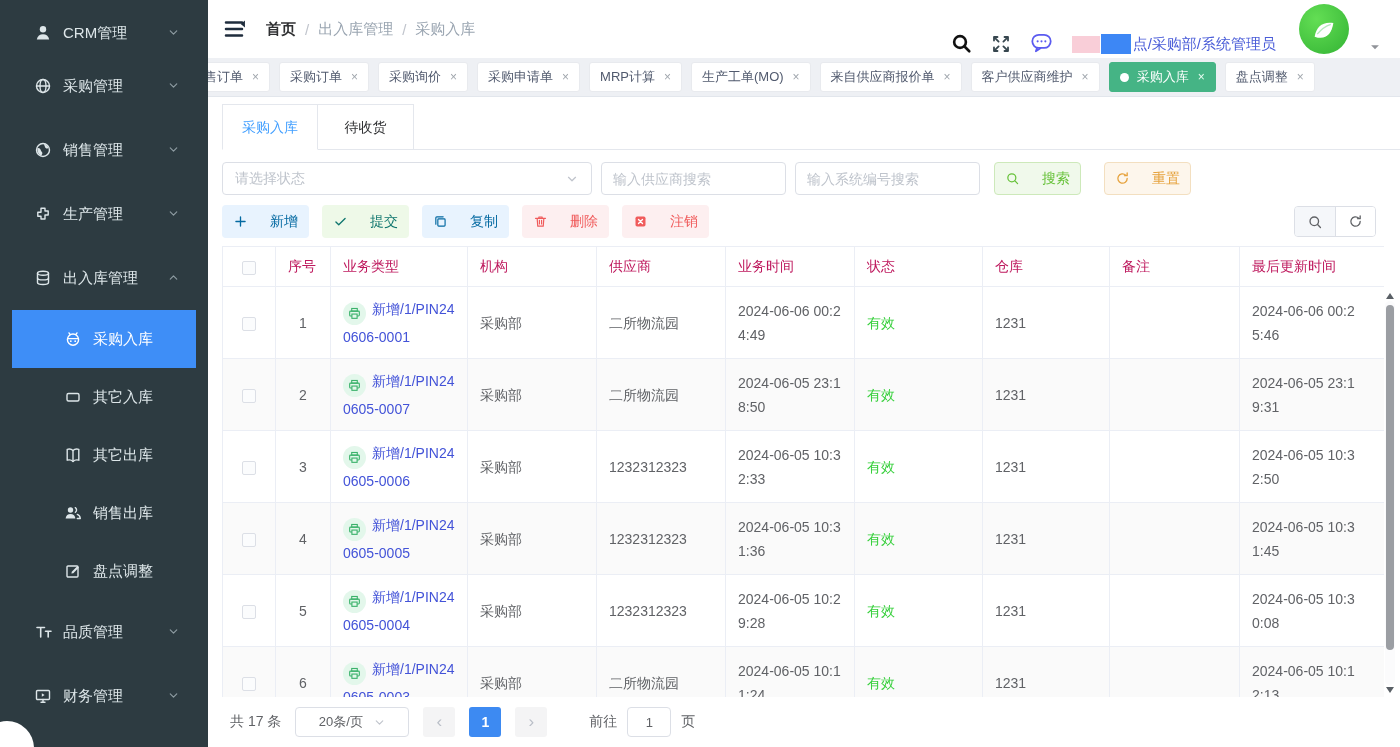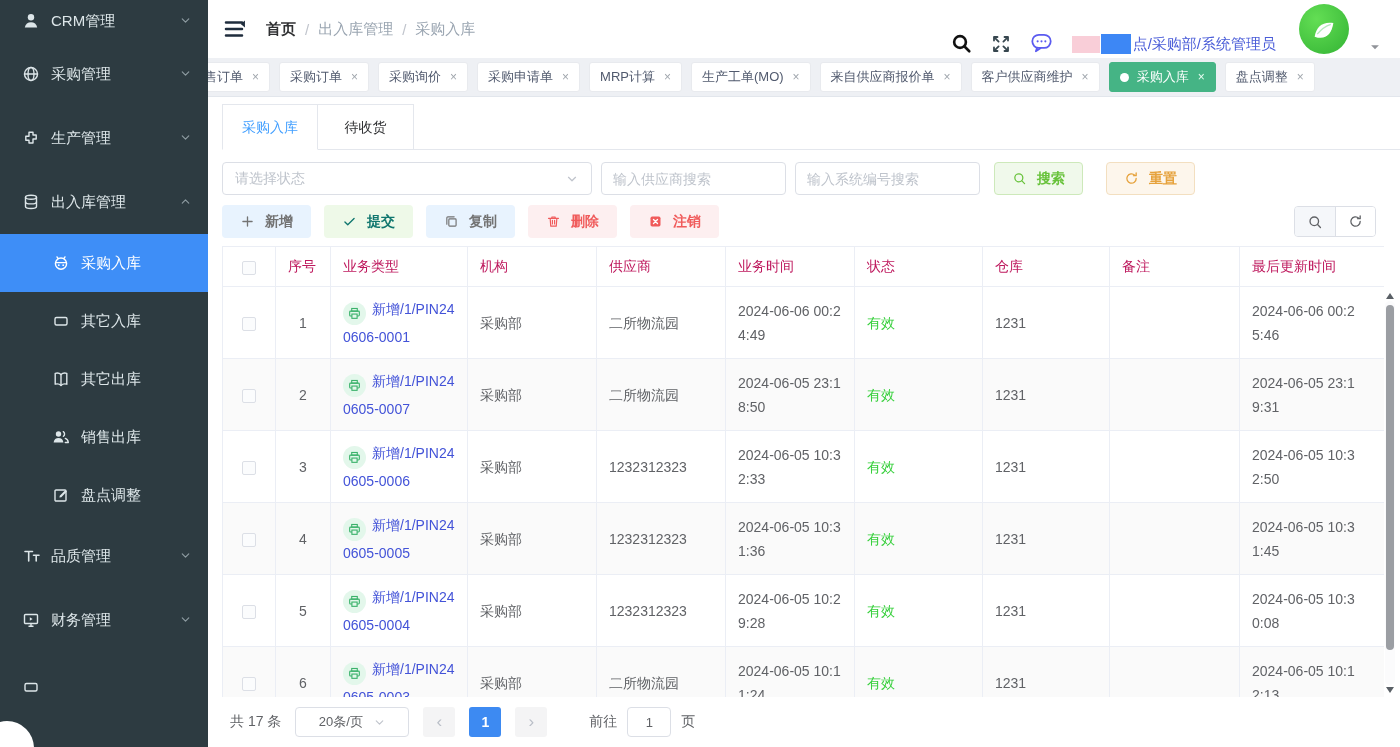--- a/index.html
+++ b/index.html
@@ -3,21 +3,21 @@
 <meta charset="utf-8">
 <style>
   html,body{margin:0;padding:0;}
   body{width:1400px;height:747px;overflow:hidden;background:#fff;
        font-family:"Liberation Sans","DejaVu Sans",sans-serif;}
   *{box-sizing:border-box;}
   .app{display:flex;width:1400px;height:747px;}
 
   
   .sidebar{flex:0 0 208px;width:208px;background:#2d3b41;color:#dde6e9;position:relative;overflow:hidden;}
-  ul.menu{list-style:none;margin:0;padding:0;}
+  ul.menu{list-style:none;margin:0;padding:12px;}
   .mi{display:flex;align-items:center;height:64px;padding:0 16px 0 22px;font-size:15px;cursor:pointer;white-space:nowrap;}
   .mi.first{height:42px;}
   .mi .lbl{margin-left:11px;flex:1;overflow:hidden;}
   .mi .chev{opacity:.75;color:#aebcc2;}
   .openblock{background:#25323a;}
   ul.sub{list-style:none;margin:0;padding:0;}
   ul.sub .mi{height:58px;padding-left:52px;}
   ul.sub .mi.active{background:#3e8ef7;color:#fff;}
   .mi.partial{height:70px;align-items:flex-start;padding-top:26px;}
   .float-sliver{position:absolute;left:-20px;bottom:-28px;width:54px;height:54px;background:#fff;border-radius:50%;}
@@ -63,29 +63,29 @@
   .subtab.active{color:#409eff;border-bottom-color:#fff;}
   .subtabs::after{content:"";flex:1;border-bottom:1px solid #e4e7ed;margin-bottom:-1px;}
 
   .filters{display:flex;align-items:center;margin:12px 14px 0;gap:9px;}
   .sel{width:370px;height:33px;border:1px solid #dcdfe6;border-radius:4px;display:flex;align-items:center;
        justify-content:space-between;padding:4px 12px;font-size:14px;color:#bfc4cc;background:#fff;cursor:pointer;}
   .selchev{color:#c0c4cc;display:inline-flex;}
   .inp{width:185px;height:33px;border:1px solid #dcdfe6;border-radius:4px;padding:4px 11px;font-size:14px;color:#606266;outline:none;}
   .inp::placeholder{color:#bfc4cc;}
   .btn{height:33px;border-radius:4px;display:inline-flex;align-items:center;justify-content:center;
-       font-size:14px;padding:0 17px;border:1px solid transparent;cursor:pointer;gap:10px;background:#fff;
-       font-family:inherit;font-weight:bold;}
+       font-size:14px;padding:0 10px;border:1px solid transparent;cursor:pointer;gap:22px;background:#fff;
+       font-family:inherit;}
   .btn .bi{display:inline-flex;}
   .btn-search{background:#f0f9eb;border-color:#cde9ba;color:#67c23a;margin-left:5px;}
   .btn-reset{background:#fdf6ec;border-color:#f3dfc0;color:#e6a23c;margin-left:14px;}
 
   .actions{display:flex;align-items:center;margin:10px 14px 0;}
   .action-btns{display:flex;gap:13px;}
-  .btn-primary{background:#e8f3fe;color:#737373;}
+  .btn-primary{background:#e8f3fe;color:#0369a1;}
   .btn-success{background:#eef9e8;color:#0f766e;}
   .btn-danger{background:#fdeff0;color:#f05b5b;}
   .table-tools{margin-left:auto;display:flex;border:1px solid #dcdfe6;border-radius:4px;overflow:hidden;margin-right:10px;}
   .tool{width:40px;height:29px;display:flex;align-items:center;justify-content:center;color:#606266;background:#fff;cursor:pointer;}
   .tool.tool1{background:#f5f7fa;}
   .tool + .tool{border-left:1px solid #dcdfe6;}
 
   
   .table-wrap{margin:8px 0 0 14px;width:1162px;height:452px;overflow:hidden;}
   table{border-collapse:collapse;table-layout:fixed;width:1162px;font-size:14px;}
@@ -138,20 +138,31 @@
               <path d="M4.5 6.8 9 11.3l4.5-4.5" stroke-width="1.6"></path>
             </svg></span>
         </li>
         <li class="mi">
           <svg viewBox="0 0 18 18" width="18" height="18" fill="none" stroke="currentColor" stroke-width="1.4" stroke-linecap="round" stroke-linejoin="round">
             <circle cx="9" cy="9" r="6.5"></circle>
             <ellipse cx="9" cy="9" rx="3" ry="6.5"></ellipse>
             <path d="M2.5 9h13"></path>
           </svg>
           <span class="lbl">采购管理</span>
+          <span class="chev"><svg viewBox="0 0 18 18" width="13" height="13" fill="none" stroke="currentColor" stroke-width="1.4" stroke-linecap="round" stroke-linejoin="round">
+              <path d="M4.5 6.8 9 11.3l4.5-4.5" stroke-width="1.6"></path>
+            </svg></span>
+        </li>
+        <li class="mi">
+          <svg viewBox="0 0 18 18" width="18" height="18" fill="none" stroke="currentColor" stroke-width="1.4" stroke-linecap="round" stroke-linejoin="round">
+            <circle cx="9" cy="9" r="6.5"></circle>
+            <path d="M3.4 7.2c1.6-.4 3 .6 3.4 2.1s2 2 1.5 3.4l-.9 1.9C5.1 13.8 3.2 11.6 3.4 7.2z" fill="currentColor" stroke="none"></path>
+            <path d="M10 2.9c2 .5 3.9 2 4.4 4-1.4 1-2.9.5-3.4-1S10 3.9 10 2.9z" fill="currentColor" stroke="none"></path>
+          </svg>
+          <span class="lbl">销售管理</span>
           <span class="chev"><svg viewBox="0 0 18 18" width="13" height="13" fill="none" stroke="currentColor" stroke-width="1.4" stroke-linecap="round" stroke-linejoin="round">
               <path d="M4.5 6.8 9 11.3l4.5-4.5" stroke-width="1.6"></path>
             </svg></span>
         </li>
         <li class="mi">
           <svg viewBox="0 0 18 18" width="18" height="18" fill="none" stroke="currentColor" stroke-width="1.4" stroke-linecap="round" stroke-linejoin="round">
             <path d="M7 3.2h4v2.8h3.2v4H11v4H7v-2.8H3.8v-4H7z"></path>
           </svg>
           <span class="lbl">生产管理</span>
           <span class="chev"><svg viewBox="0 0 18 18" width="13" height="13" fill="none" stroke="currentColor" stroke-width="1.4" stroke-linecap="round" stroke-linejoin="round">

